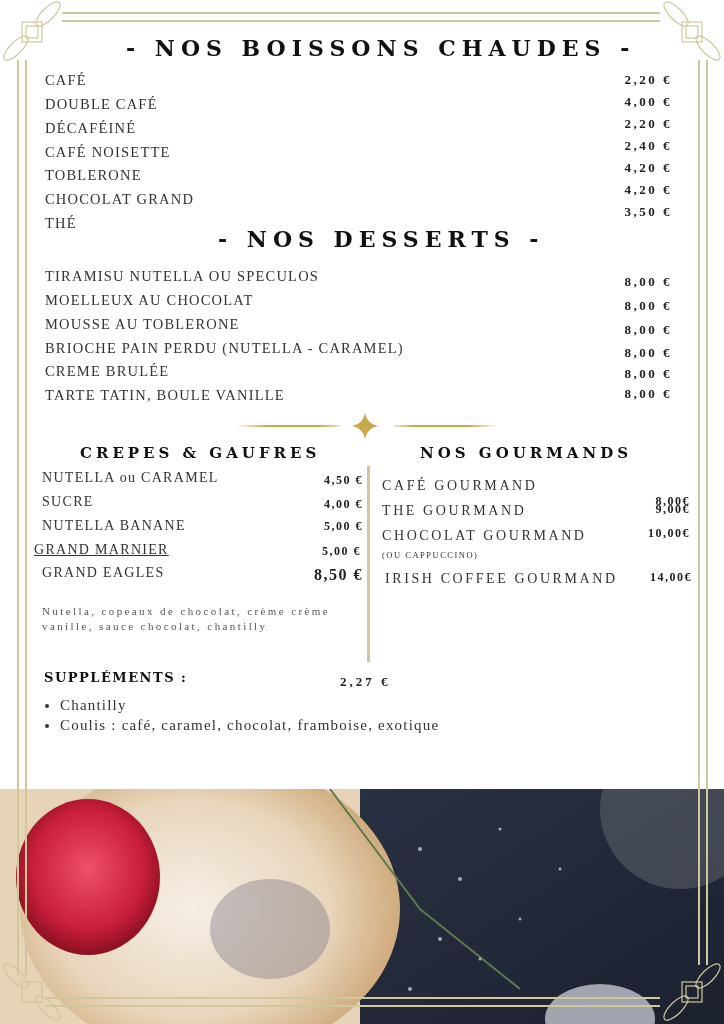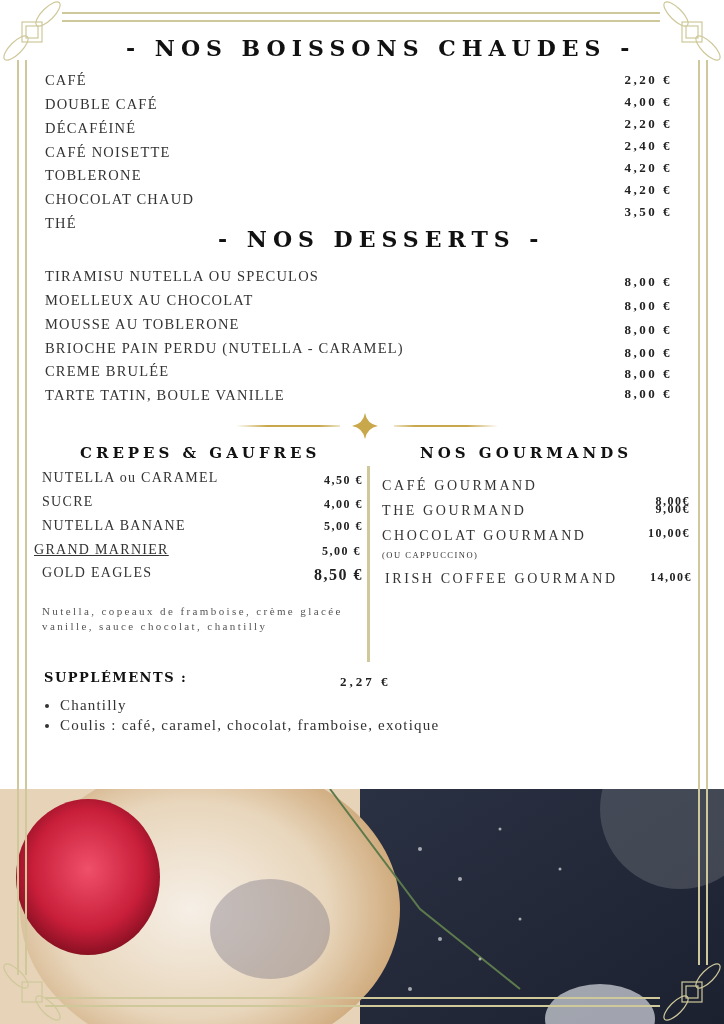--- a/index.html
+++ b/index.html
@@ -101,21 +101,21 @@
     <rect x="26" y="26" width="12" height="12"></rect>
   </g>
 </svg>
 
 <div class="title t-main" style="left:126px; top:35px;">- NOS BOISSONS CHAUDES -</div>
 <div class="item" style="top:72px;">CAFÉ</div>
 <div class="item" style="top:96px;">DOUBLE CAFÉ</div>
 <div class="item" style="top:120px;">DÉCAFÉINÉ</div>
 <div class="item" style="top:144px;">CAFÉ NOISETTE</div>
 <div class="item" style="top:167px;">TOBLERONE</div>
-<div class="item" style="top:191px;">CHOCOLAT CHAUD</div>
+<div class="item" style="top:191px;">CHOCOLAT GRAND</div>
 <div class="item" style="top:215px;">THÉ</div>
 
 <div class="price" style="right:52px; top:72px;">2,20 €</div>
 <div class="price" style="right:52px; top:94px;">4,00 €</div>
 <div class="price" style="right:52px; top:116px;">2,20 €</div>
 <div class="price" style="right:52px; top:138px;">2,40 €</div>
 <div class="price" style="right:52px; top:160px;">4,20 €</div>
 <div class="price" style="right:52px; top:182px;">4,20 €</div>
 <div class="price" style="right:52px; top:204px;">3,50 €</div>
 
@@ -140,29 +140,29 @@
 </svg>
 <div class="abs" style="left:394px; top:425px; width:104px; height:2px; background:linear-gradient(90deg, rgba(200,168,74,0.3), #c8a84a 20%, #c8a84a 70%, rgba(200,168,74,0));"></div>
 
 <div class="abs" style="left:367px; top:466px; width:3px; height:196px; background:#cfc89a;"></div>
 
 <div class="title t-sub" style="left:80px; top:444px;">CREPES &amp; GAUFRES</div>
 <div class="sm-item" style="left:42px; top:470px;">NUTELLA ou CARAMEL</div>
 <div class="sm-item" style="left:42px; top:494px;">SUCRE</div>
 <div class="sm-item" style="left:42px; top:518px;">NUTELLA BANANE</div>
 <div class="sm-item" style="left:34px; top:542px;text-decoration:underline;">GRAND MARNIER</div>
-<div class="sm-item" style="left:42px; top:565px;">GOLD EAGLES</div>
+<div class="sm-item" style="left:42px; top:565px;">GRAND EAGLES</div>
 
 <div class="price" style="right:361px; top:473px; font-size:12px; letter-spacing:1.5px;">4,50 €</div>
 <div class="price" style="right:361px; top:497px; font-size:12px; letter-spacing:1.5px;">4,00 €</div>
 <div class="price" style="right:361px; top:519px; font-size:12px; letter-spacing:1.5px;">5,00 €</div>
 <div class="price" style="right:363px; top:544px; font-size:12px; letter-spacing:1.5px;">5,00 €</div>
 <div class="price" style="right:361px; top:566px; font-size:16px; letter-spacing:1.5px;">8,50 €</div>
 
-<div class="note">Nutella, copeaux de framboise, crème glacée vanille, sauce chocolat, chantilly</div>
+<div class="note">Nutella, copeaux de chocolat, crème crème vanille, sauce chocolat, chantilly</div>
 
 <div class="title t-sub" style="left:420px; top:444px;">NOS GOURMANDS</div>
 <div class="gm-item" style="top:478px;">CAFÉ GOURMAND</div>
 <div class="gm-item" style="top:503px;">THE GOURMAND</div>
 <div class="gm-item" style="top:528px;text-align:center;">CHOCOLAT GOURMAND</div>
 <div class="gm-item" style="top:550px; font-size:8.5px; letter-spacing:1.5px;">(OU CAPPUCCINO)</div>
 <div class="gm-item" style="left:385px; top:571px;">IRISH COFFEE GOURMAND</div>
 
 <div class="price" style="right:34px; top:475px; font-size:12px; letter-spacing:1.5px;margin-top:19px;">8,00€</div>
 <div class="price" style="right:34px; top:502px; font-size:12px; letter-spacing:1.5px;">9,00€</div>

